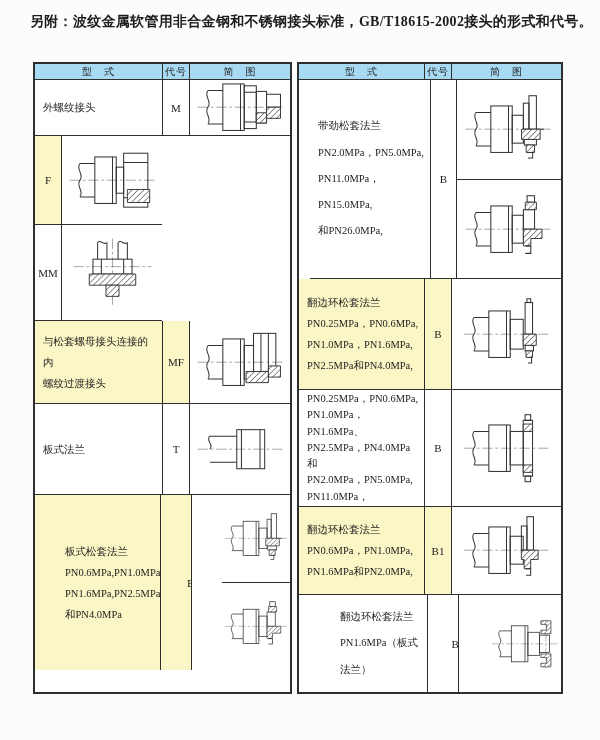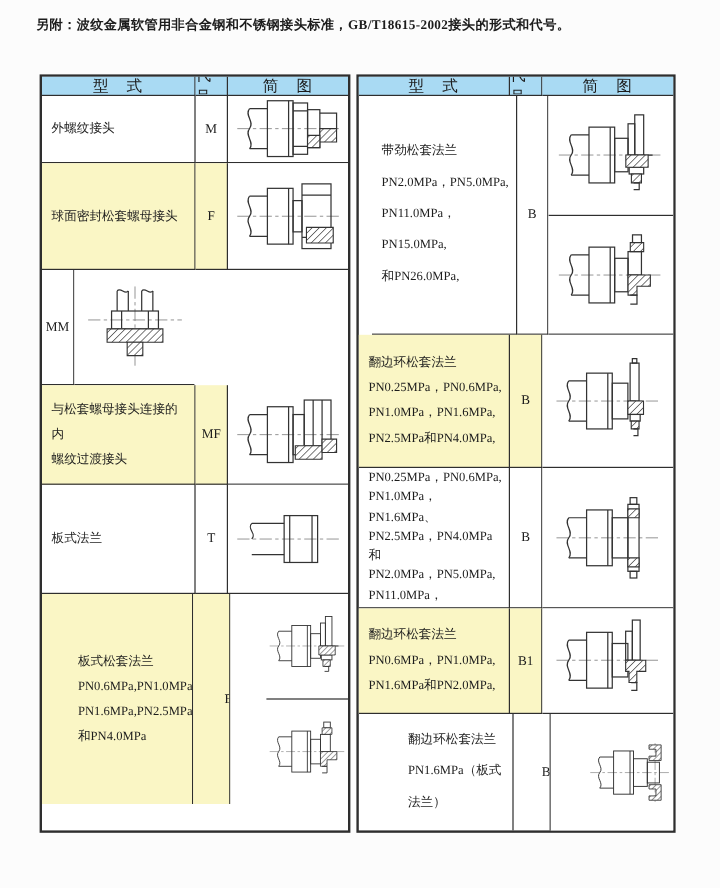--- a/index.html
+++ b/index.html
@@ -4,29 +4,29 @@
 <style>
   :root{
     --border:#2e2e2e;
     --hdr:#a9daf3;
     --hl:#faf6c5;
     --ink:#1c1c1c;
   }
   *{margin:0;padding:0;box-sizing:border-box;}
   body{width:600px;height:740px;background:#fbfbfb;font-family:"Liberation Serif","DejaVu Serif",serif;color:var(--ink);}
   .page{position:relative;width:600px;height:740px;overflow:hidden;background:#fcfcfc;}
-  .title{position:absolute;left:30px;top:13px;font-size:11px;font-weight:bold;letter-spacing:.3px;white-space:nowrap;}
+  .title{position:absolute;left:30px;top:13px;font-size:14px;font-weight:bold;letter-spacing:.3px;white-space:nowrap;}
   .tbl{position:absolute;top:62px;border:2px solid var(--border);background:#fff;}
   .tbl-left{left:33px;width:259px;height:632px;}
   .tbl-right{left:297px;width:266px;height:632px;}
   .row{display:flex;width:100%;}
   .cell{border-right:1px solid var(--border);border-bottom:1px solid var(--border);overflow:hidden;}
   .row:last-child .cell{border-bottom:none;padding-left:30px;}
   .cell:last-child{border-right:none;}
-  .hrow .cell{background:var(--hdr);display:flex;align-items:center;justify-content:center;font-size:13px;letter-spacing:1px;}
+  .hrow .cell{background:var(--hdr);display:flex;align-items:center;justify-content:center;font-size:10px;letter-spacing:1px;}
   .tbl-left  .c-type{width:128px;}
   .tbl-left  .c-code{width:27px;}
   .tbl-left  .c-dgm{width:100px;}
   .tbl-right .c-type{width:126px;}
   .tbl-right .c-code{width:27px;}
   .tbl-right .c-dgm{width:109px;}
   .type{display:flex;align-items:center;padding:3px 4px 3px 8px;font-size:10.5px;line-height:2.0;white-space:pre-line;}
   .lh-sm{line-height:1.55;}
   .lh-xl{line-height:2.5;margin-left:11px;}
   .code{display:flex;align-items:center;justify-content:center;font-size:11px;}
@@ -212,21 +212,20 @@
       <div class="cell c-type type">外螺纹接头</div>
       <div class="cell c-code code">M</div>
       <div class="cell c-dgm dgm-cell">
         <svg class="dgm" viewBox="0 0 100 80">
             <use href="#dgm-m"></use>
           </svg>
       </div>
     </div>
 
     <div class="row" style="height:89px">
-      <div class="cell c-type type hl">球面密封松套螺母接头</div>
       <div class="cell c-code code hl">F</div>
       <div class="cell c-dgm dgm-cell">
         <svg class="dgm" viewBox="0 0 100 80">
             <use href="#dgm-f"></use>
           </svg>
       </div>
     </div>
 
     <div class="row" style="height:96px">
       <div class="cell c-code code">MM</div>

